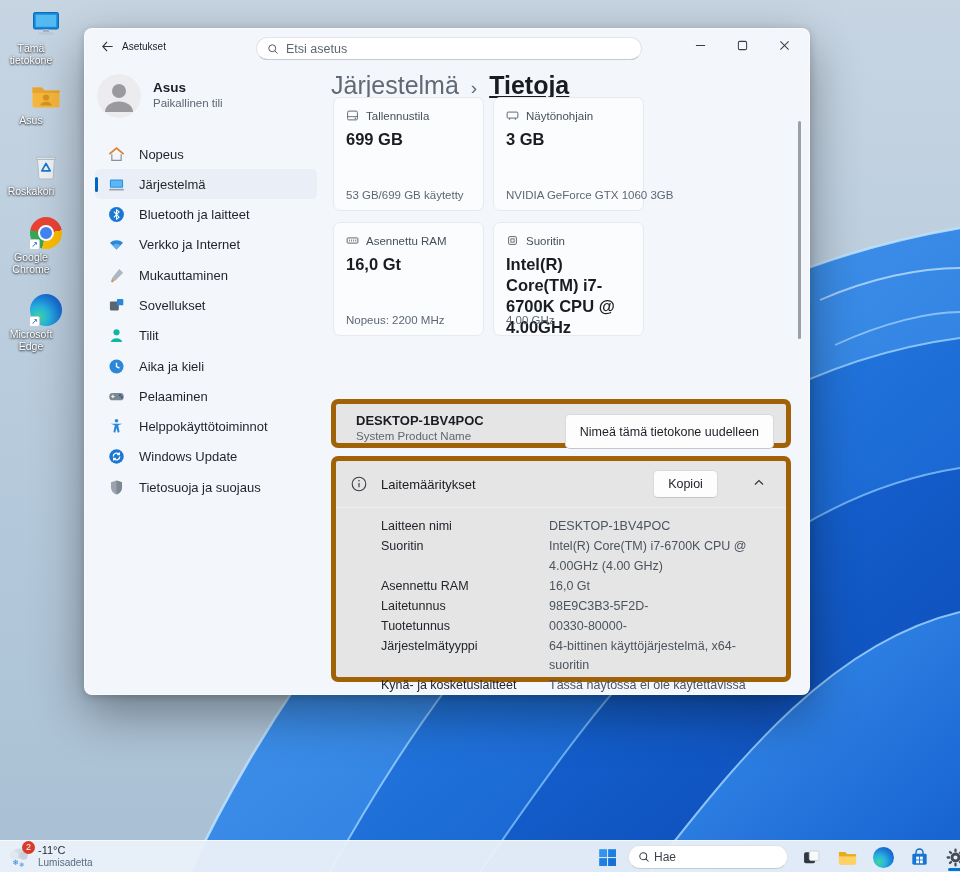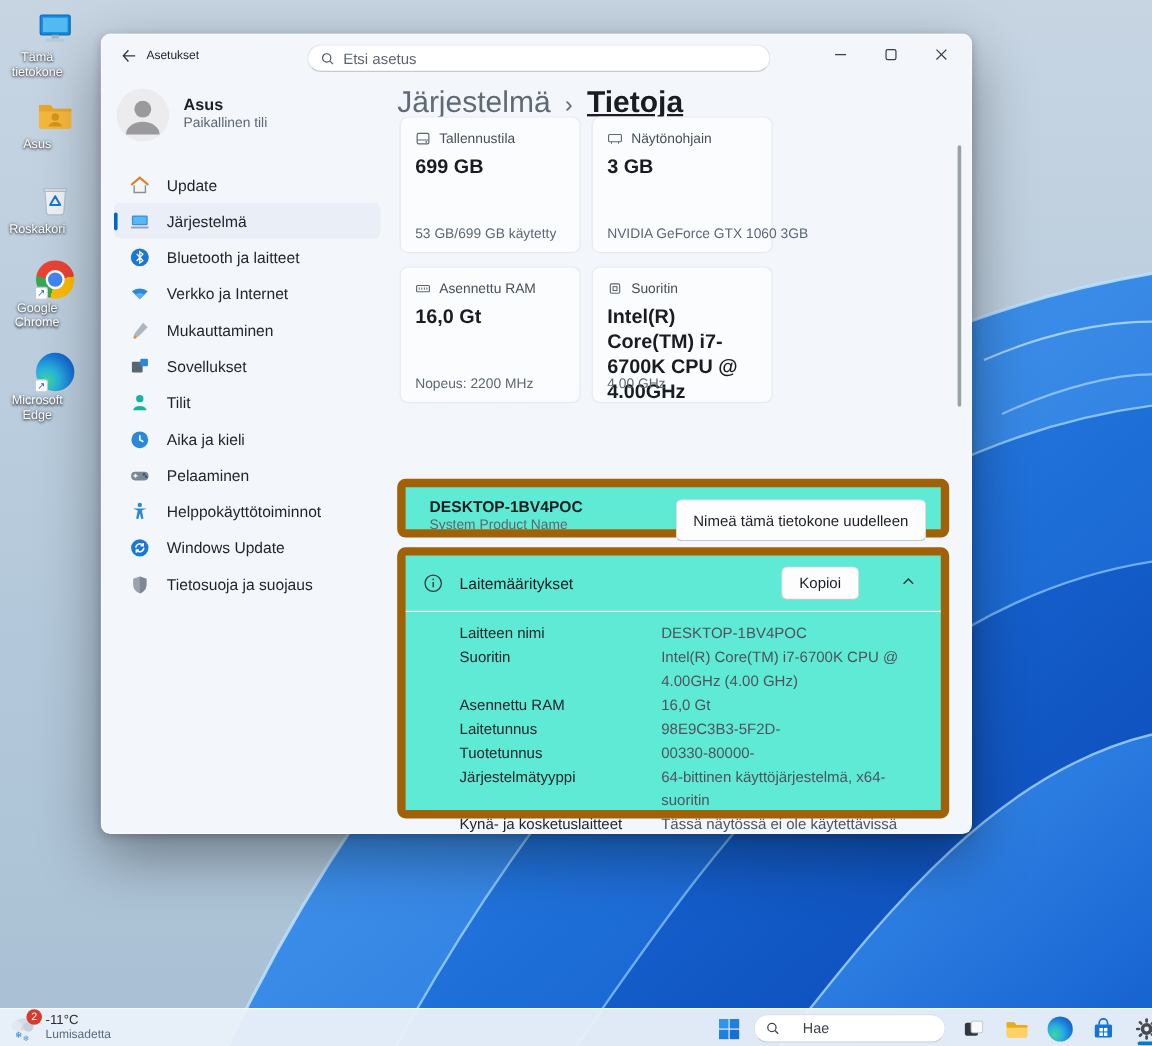--- a/index.html
+++ b/index.html
@@ -63,21 +63,21 @@
 
   .cards { position:absolute; left:248px; top:68px; width:312px; display:grid;
     grid-template-columns:151px 151px; grid-auto-rows:114px; column-gap:9px; row-gap:11px; }
   .card { position:relative; background:#fbfcfe; border:1px solid #e7e9ee; border-radius:7px; padding:11px 12px; }
   .card-head { display:flex; align-items:center; gap:7px; }
   .card-icon, .card-icon svg { width:13px; height:13px; display:block; }
   .card-label { font-size:11.5px; color:#46505b; }
   .card-value { margin-top:7px; font-size:16.5px; line-height:21px; font-weight:bold; color:#191c20; }
   .card-detail { position:absolute; left:12px; right:8px; bottom:9px; font-size:11.5px; color:#5d6773; white-space:nowrap; }
 
-  .panel { position:absolute; left:246px; width:460px; background:#5eead4; border:7px solid #a16207; border-radius:7px; }
+  .panel { position:absolute; left:246px; width:460px; background:#e5e5e5; border:5px solid #a16207; border-radius:7px; }
   .device-panel { top:370px; height:49px; }
   .device-name { position:absolute; left:20px; top:9px; font-size:13px; font-weight:bold; color:#191c20; }
   .device-sub { position:absolute; left:20px; top:26px; font-size:11.5px; color:#5d6773; }
   .btn { background:#fdfdfe; border:1px solid #d6d9de; border-bottom-color:#c3c7cd; border-radius:5px;
     font-size:12.5px; color:#1b1f26; cursor:pointer; font-family:inherit; }
   .rename-btn { position:absolute; right:12px; top:10px; height:35px; padding:0 14px; }
 
   .specs-panel { top:427px; height:226px; }
   .specs-header { position:relative; height:46px; }
   .info-icon { position:absolute; left:15px; top:15px; width:16px; height:16px; }
@@ -100,21 +100,21 @@
   .weather-icon svg { width:26px; height:26px; }
   .weather-badge { position:absolute; right:-3px; top:-2px; min-width:13px; height:13px; border-radius:7px; background:#d83b2c;
     color:#fff; font-size:9px; line-height:13px; text-align:center; padding:0 2px; }
   .weather-temp { font-size:11px; color:#2a2e33; line-height:13px; }
   .weather-cond { font-size:10px; color:#5a6b80; line-height:12px; }
   .tb-center { position:absolute; left:592px; top:0; height:32px; display:flex; align-items:center; gap:6px; }
   .tb-btn { position:relative; width:30px; height:28px; border:none; background:transparent; border-radius:4px;
     display:flex; align-items:center; justify-content:center; cursor:pointer; }
   .tb-btn svg, .tb-btn .edge-ball { width:21px; height:21px; display:block; }
   .tb-search { width:160px; height:24px; background:#fff; border:1px solid #dfe3e9; border-bottom-color:#c6cad1;
-    border-radius:12px; display:flex; align-items:center; gap:19px; padding:0 9px; margin-right:2px; cursor:text; }
+    border-radius:12px; display:flex; align-items:center; gap:4px; padding:0 9px; margin-right:2px; cursor:text; }
   .tb-search svg { width:12px; height:12px; }
   .tb-search-ph { font-size:12px; color:#3c434b; }
   .tb-underline { display:none; position:absolute; left:8px; bottom:0px; width:14px; height:3px; border-radius:2px; background:#0078d4; }
   .tb-app.active .tb-underline { display:block; }
 </style>
 </head>
 <body>
 
 <div class="stage">
 
@@ -270,21 +270,21 @@
     <div class="nav">
 
         <div class="nav-item">
 
           <span class="nav-icon">
             <svg viewBox="0 0 16 16">
               <path d="M1.8 7.2 8 2 14.2 7.2" fill="none" stroke="#d9822b" stroke-width="1.7" stroke-linecap="round"></path>
               <path d="M3.6 7.8 V13.6 H12.4 V7.8" fill="#f2f5f9" stroke="#8a919b" stroke-width="1.1"></path>
             </svg>
           </span>
-          <span class="nav-label">Update</span>
+          <span class="nav-label">Nopeus</span>
         </div>
 
         <div class="nav-item selected">
           <span class="nav-pill"></span>
           <span class="nav-icon">
             <svg viewBox="0 0 16 16">
               <rect x="1.8" y="3.4" width="12.4" height="7.6" rx="1" fill="#2e93e8"></rect>
               <rect x="2.8" y="4.4" width="10.4" height="5.6" fill="#5cb6f2"></rect>
               <rect x="1" y="12" width="14" height="1.6" rx=".8" fill="#9aa3ad"></rect>
             </svg>

